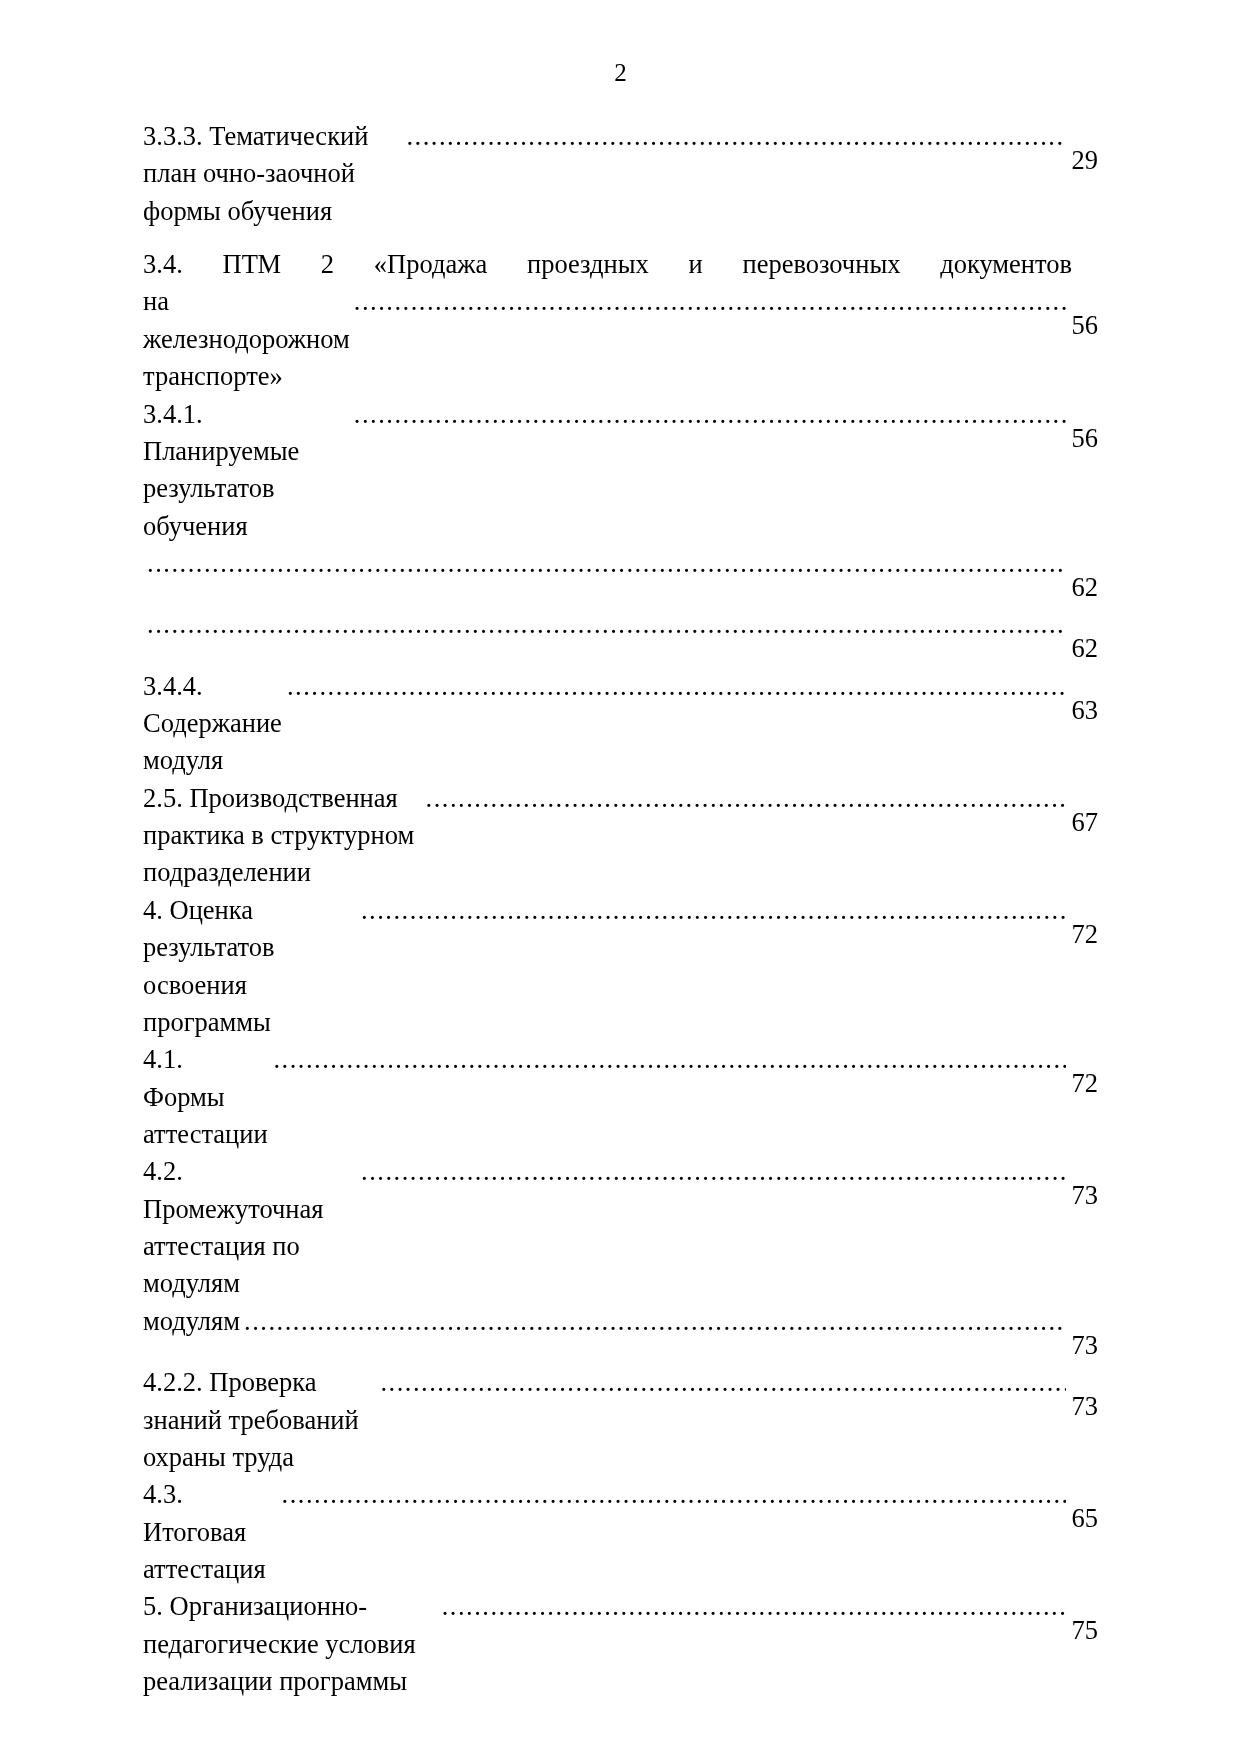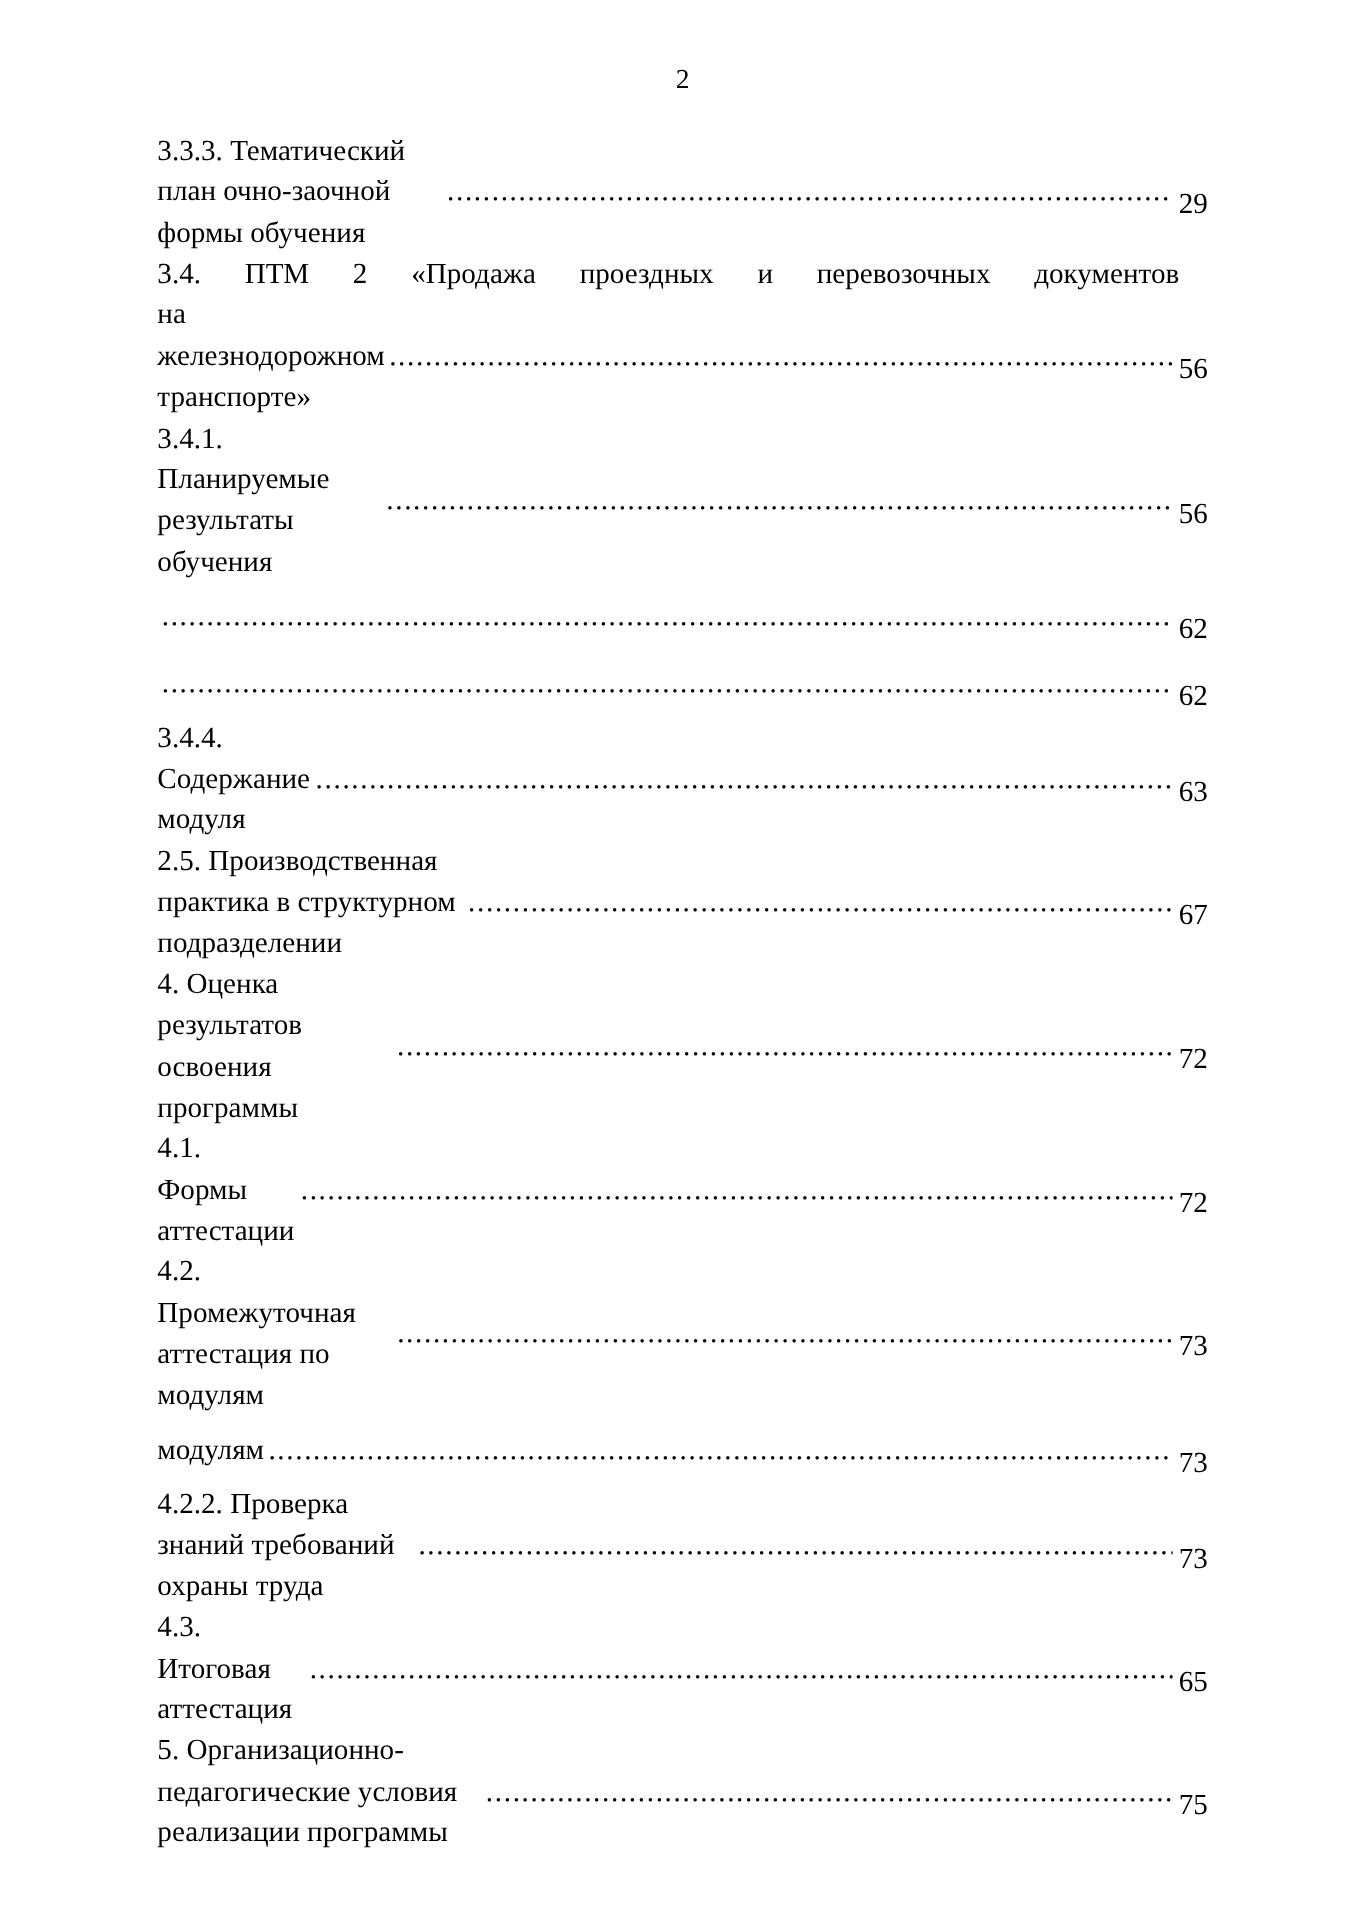--- a/index.html
+++ b/index.html
@@ -37,40 +37,41 @@
     line-height: 1.41;
     margin: 0;
     padding: 0;
     display: block;
     width: 100%;
     box-sizing: border-box;
   }
   
   .row {
     display: flex;
-    align-items: center;
+    align-items: flex-start;
     width: 100%;
   }
   .row .leader-fill {
     flex: 1 1 auto;
     overflow: hidden;
     white-space: nowrap;
     margin: 0 2px 0 4px;
     letter-spacing: 1.5px;
   }
   .row .num {
     flex: 0 0 auto;
     padding-left: 4px;
     margin-top: 24px;
   }
   
   .just-block {
     text-align: justify;
     text-align-last: justify;
     display: block;
+    margin-top: 16px;
   }
 </style>
 </head>
 <body>
 
 <div class="page">
 
   <div class="page-number">2</div>
 
   <div class="toc" id="toc">
@@ -84,21 +85,21 @@
       <div class="toc-entry">
         <div class="just-block">3.4.   ПТМ   2   «Продажа   проездных   и   перевозочных   документов</div>
         <div class="row">
           <span>на железнодорожном транспорте»</span>
           <span class="leader-fill">........................................................................................................................................................................................................</span>
           <span class="num">56</span>
         </div>
       </div>
       <div class="toc-entry">
         <div class="row">
-          <span>3.4.1. Планируемые результаты обучения</span>
+          <span>3.4.1. Планируемые результатов обучения</span>
           <span class="leader-fill">........................................................................................................................................................................................................</span>
           <span class="num">56</span>
         </div>
       </div>
       <div class="toc-entry">
         <div class="row">
           <span class="leader-fill">........................................................................................................................................................................................................</span>
           <span class="num">62</span>
         </div>
       </div>

